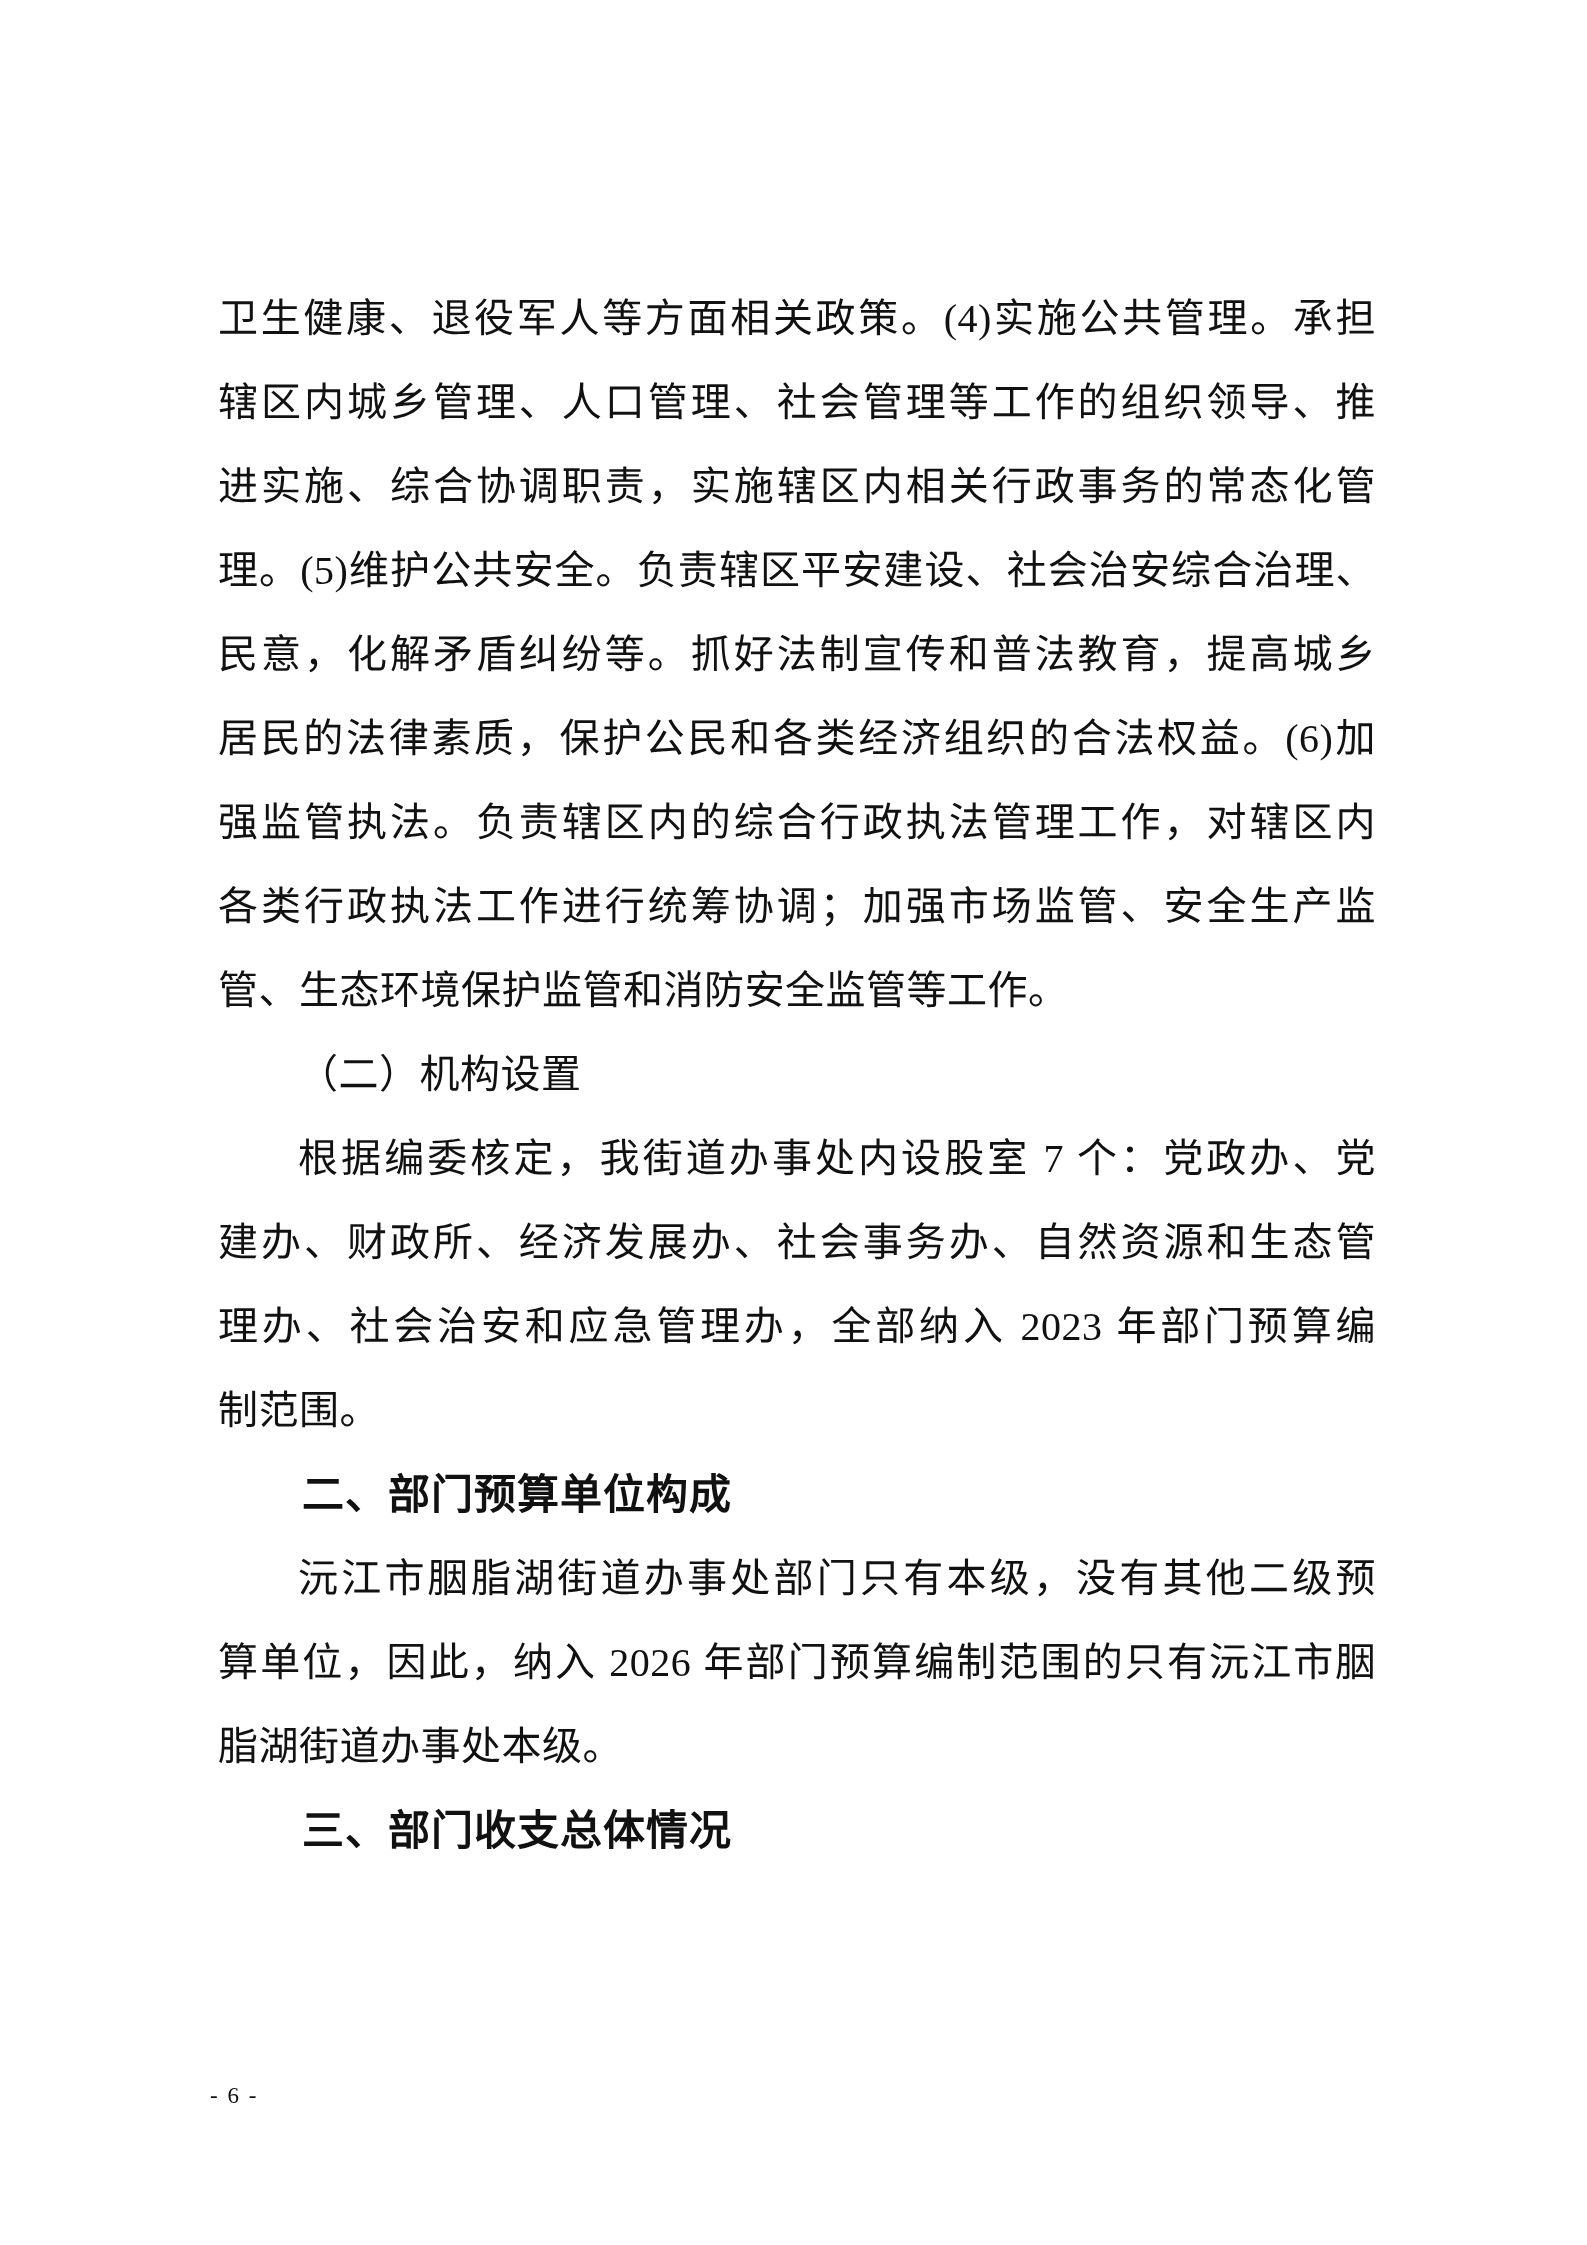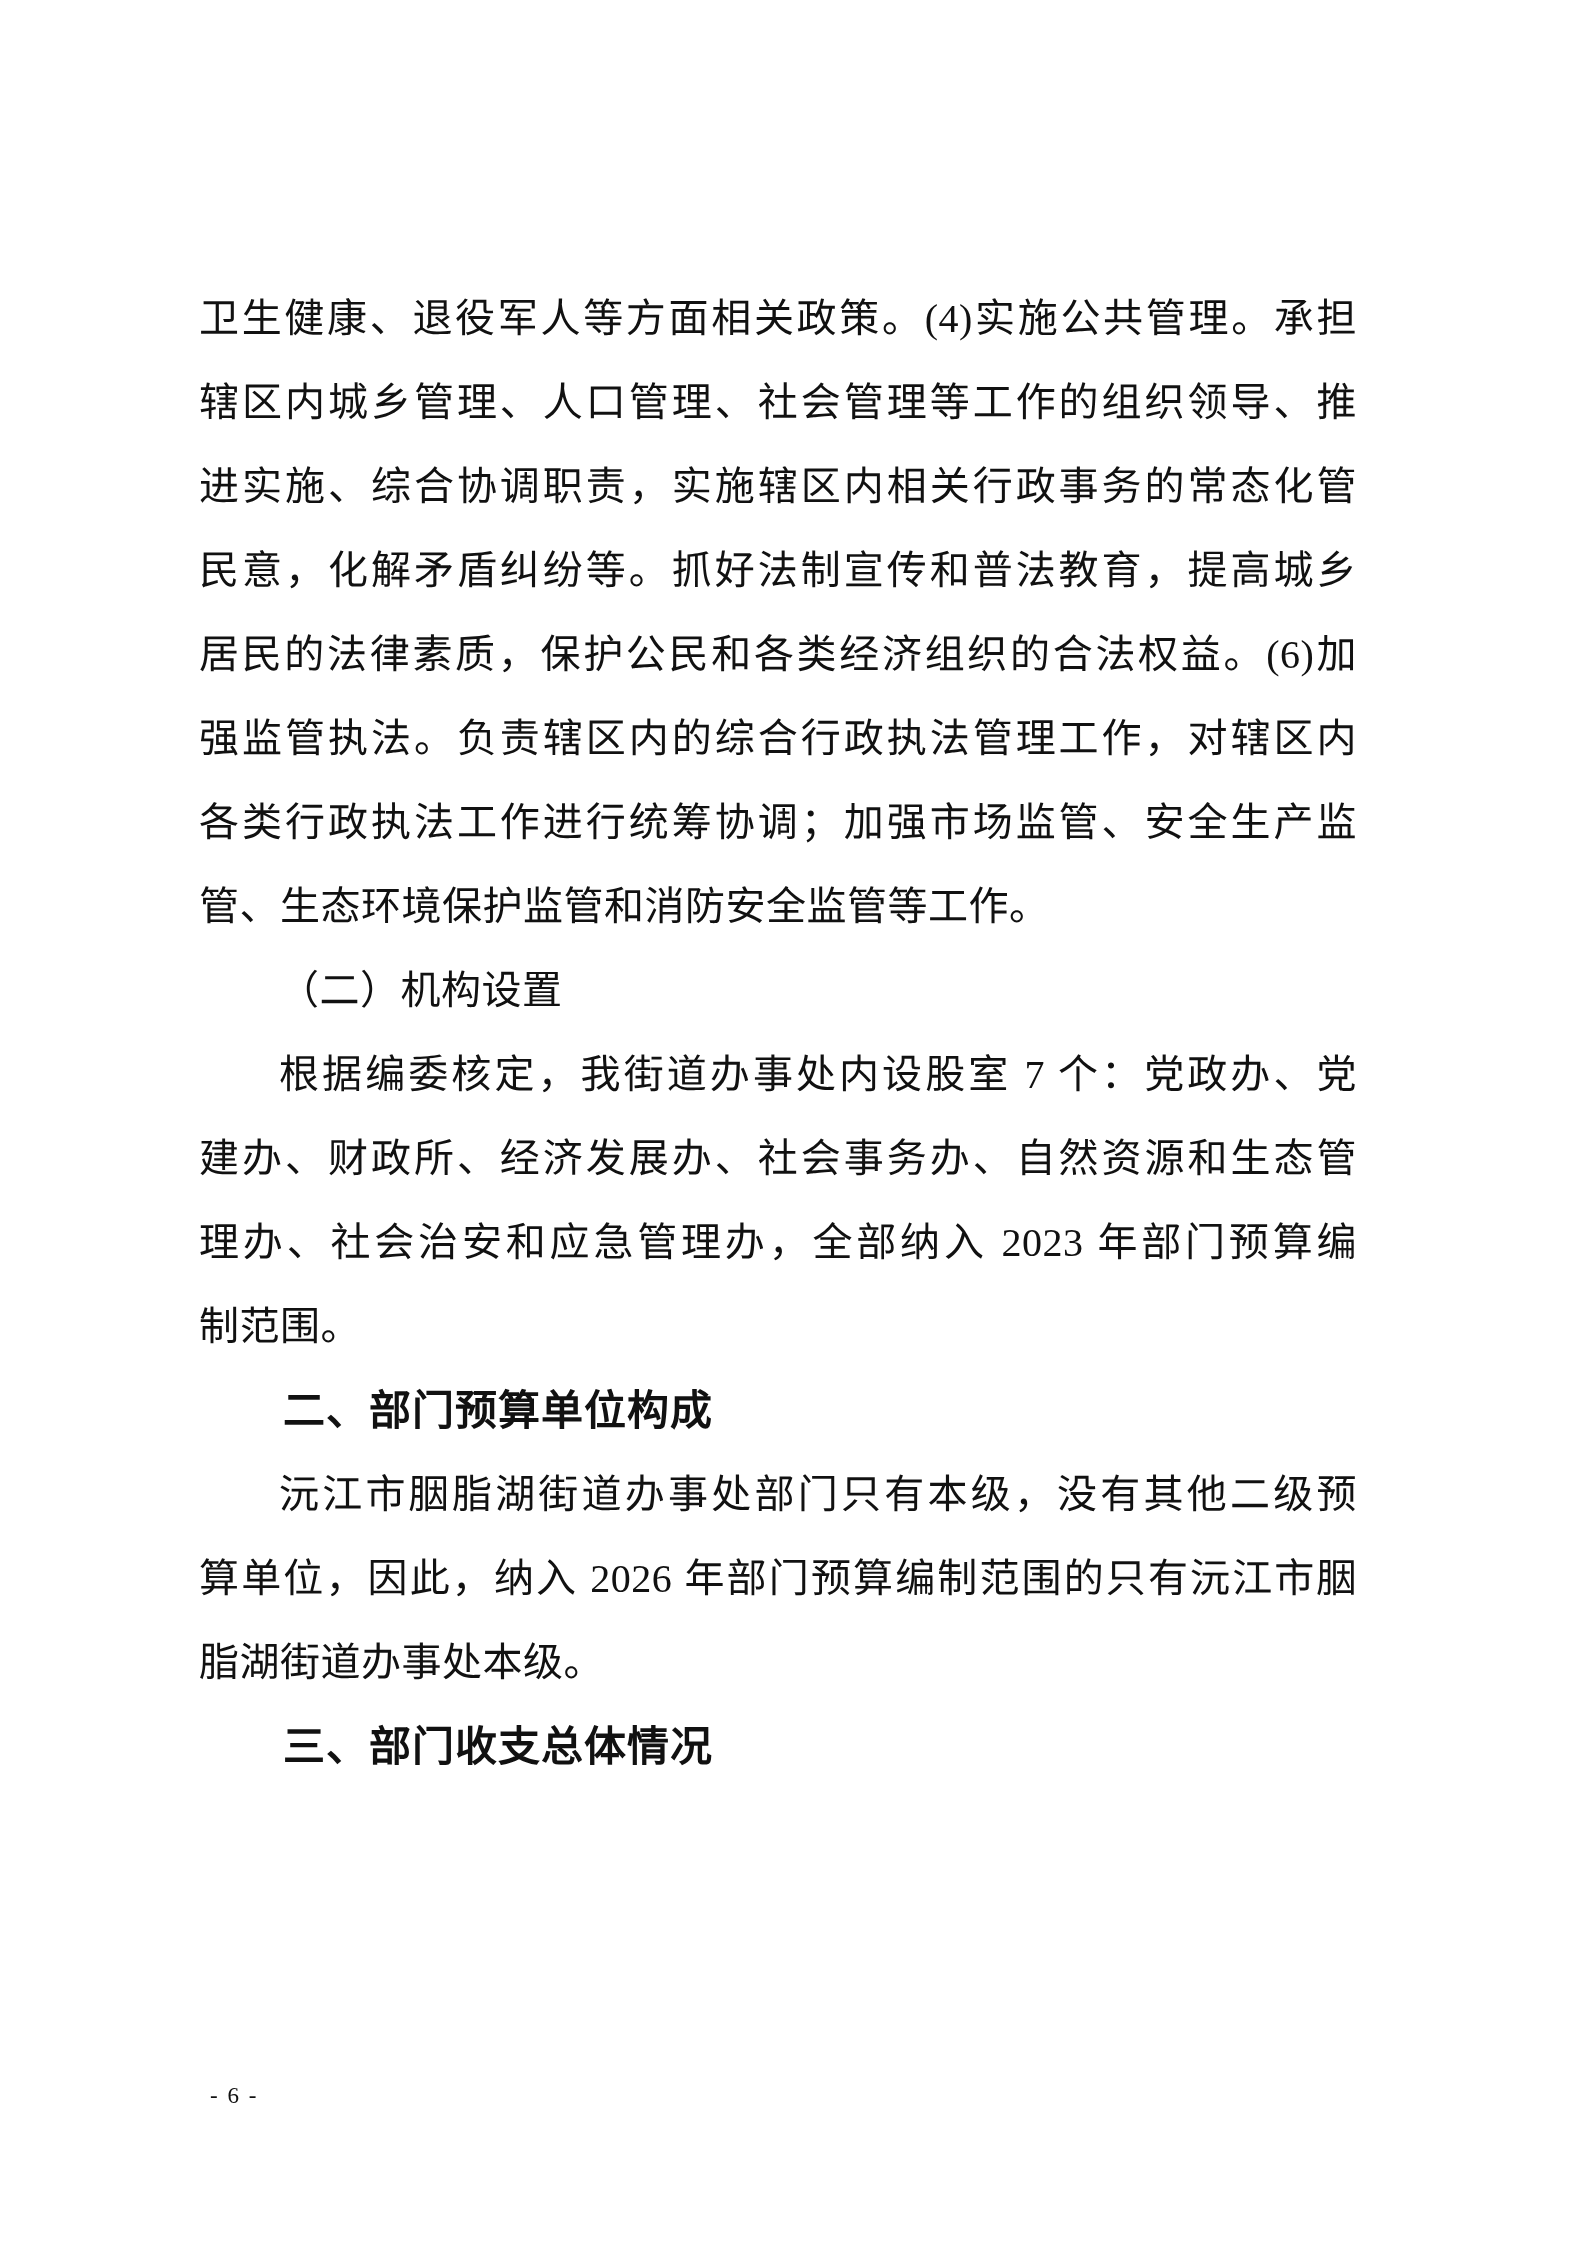--- a/index.html
+++ b/index.html
@@ -13,21 +13,21 @@
     font-family: "Liberation Serif", serif;
     color: #111111;
   }
   .page {
     position: absolute;
     inset: 0;
     background: #ffffff;
   }
   .text-block {
     position: absolute;
-    left: 199px;
+    left: 218px;
     top: 277px;
     width: 1158px;
   }
   .line {
     font-size: 40px;
     line-height: 84px;
     height: 84px;
     text-align: justify;
     text-align-last: justify;
     letter-spacing: 0.5px;
@@ -66,20 +66,21 @@
 </head>
 <body>
 
 <div class="page">
 
   <div class="text-block">
 
     <div class="line">卫生健康、退役军人等方面相关政策。(4)实施公共管理。承担</div>
     <div class="line">辖区内城乡管理、人口管理、社会管理等工作的组织领导、推</div>
     <div class="line">进实施、综合协调职责，实施辖区内相关行政事务的常态化管</div>
+    <div class="line">理。(5)维护公共安全。负责辖区平安建设、社会治安综合治理、</div>
     <div class="line">民意，化解矛盾纠纷等。抓好法制宣传和普法教育，提高城乡</div>
     <div class="line">居民的法律素质，保护公民和各类经济组织的合法权益。(6)加</div>
     <div class="line">强监管执法。负责辖区内的综合行政执法管理工作，对辖区内</div>
     <div class="line">各类行政执法工作进行统筹协调；加强市场监管、安全生产监</div>
     <div class="line last">管、生态环境保护监管和消防安全监管等工作。</div>
 
     <div class="line h-kai">（二）机构设置</div>
 
     <div class="line indent">根据编委核定，我街道办事处内设股室 7 个：党政办、党</div>
     <div class="line">建办、财政所、经济发展办、社会事务办、自然资源和生态管</div>

